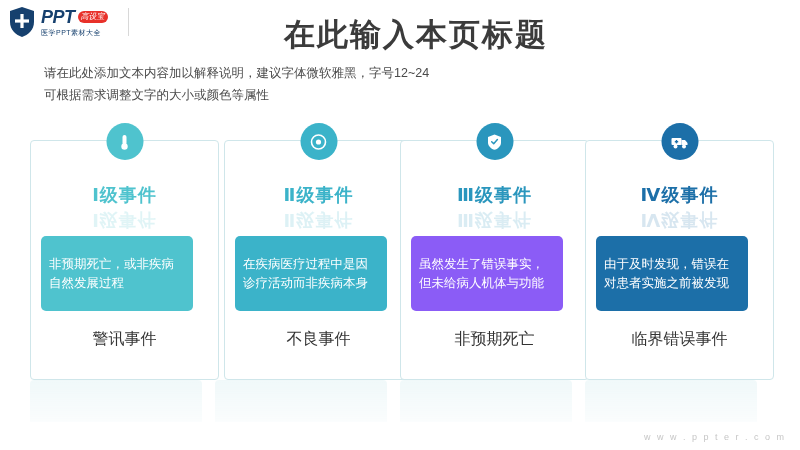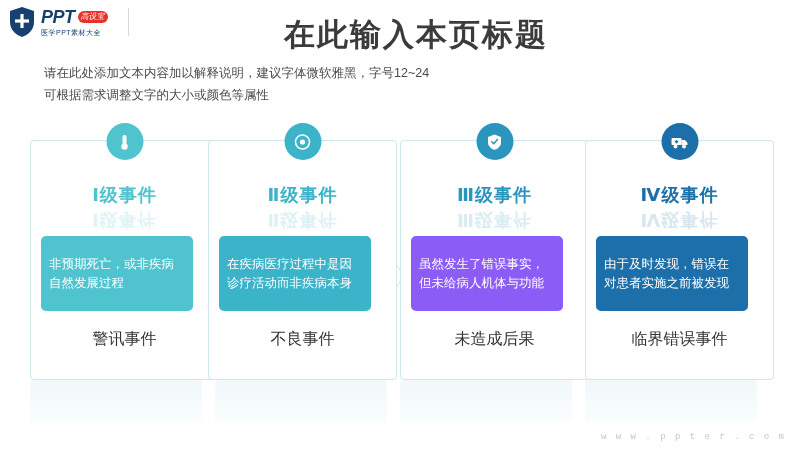--- a/index.html
+++ b/index.html
@@ -32,21 +32,21 @@
   }
 
   
   .cards{position:absolute;top:140px;left:0;width:800px;height:250px;}
   .card{
     position:absolute;top:0;width:189px;height:240px;
     border:1px solid #cfe6ea;border-radius:4px;background:#fff;
     box-sizing:border-box;
   }
   .card.c1{left:30px;}
-  .card.c2{left:208px;}
+  .card.c2{left:224px;}
   .card.c3{left:400px;}
   .card.c4{left:585px;}
 
   .badge{
     position:absolute;top:-18px;left:50%;transform:translateX(-50%);
     width:37px;height:37px;border-radius:50%;
     display:flex;align-items:center;justify-content:center;
     color:#fff;
   }
   .badge svg{display:block;}
@@ -89,21 +89,21 @@
     position:absolute;top:0;width:172px;height:60px;border-radius:4px;
     background:linear-gradient(to bottom,rgba(120,195,205,.55),rgba(255,255,255,0));
   }
   .refl-card.r1{left:0px;}
   .refl-card.r2{left:185px;}
   .refl-card.r3{left:370px;}
   .refl-card.r4{left:555px;}
 
   .footer{
     position:absolute;right:14px;bottom:8px;
-    font-size:9px;color:#c6c6c6;letter-spacing:2px;font-family:Liberation Mono, monospace;
+    font-size:9px;color:#c6c6c6;letter-spacing:2px;
   }
 </style>
 </head>
 <body>
 
 <div class="logo-wrap">
   <div class="logo-shield">
     <svg width="28" height="32" viewBox="0 0 28 32">
       <path d="M14 1 L26 5 V16 C26 24 20 29 14 31 C8 29 2 24 2 16 V5 Z" fill="#16406e"></path>
       <rect x="12.4" y="8" width="3.2" height="14" fill="#ffffff"></rect>
@@ -167,21 +167,21 @@
       <svg width="18" height="18" viewBox="0 0 18 18">
         <path d="M9 1.5 L15.5 4 V9.5 C15.5 13.5 12 16 9 16.8 C6 16 2.5 13.5 2.5 9.5 V4 Z" fill="#fff"></path>
         <path d="M6.2 8.8 L8.2 10.8 L11.9 6.6" fill="none" stroke="#2a96bd" stroke-width="1.5" stroke-linecap="round" stroke-linejoin="round"></path>
       </svg>
     </div>
     <div class="card-head" style="color:#2a96bd">
       <span>Ⅲ级事件</span>
       <span class="reflect">Ⅲ级事件</span>
     </div>
     <div class="chip" style="background:#8b5cf6">虽然发生了错误事实，但未给病人机体与功能</div>
-    <div class="card-foot">未造成后果</div>
+    <div class="card-foot">非预期死亡</div>
   </div>
 
   <div class="card c4">
     <div class="badge" style="background:#1c6fa8">
       <svg width="20" height="18" viewBox="0 0 20 18">
         <rect x="2" y="5" width="10" height="7" rx="1" fill="#fff"></rect>
         <path d="M12 7 H15.5 L18 10 V12 H12 Z" fill="#fff"></path>
         <circle cx="6" cy="13.5" r="2" fill="#fff"></circle>
         <circle cx="14.5" cy="13.5" r="2" fill="#fff"></circle>
         <rect x="6.3" y="7" width="1.4" height="3.4" fill="#1c6fa8"></rect>

